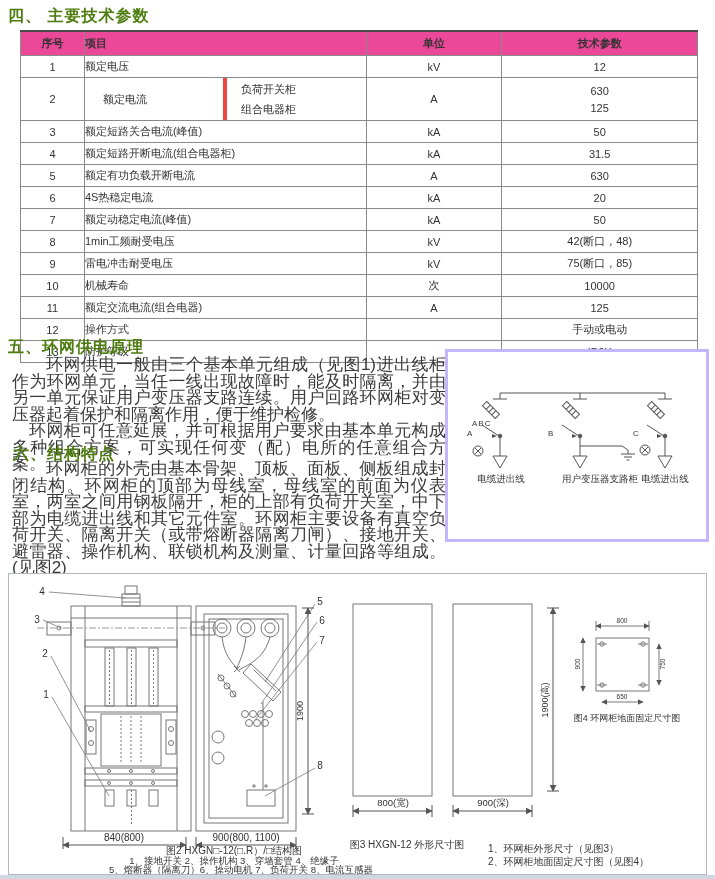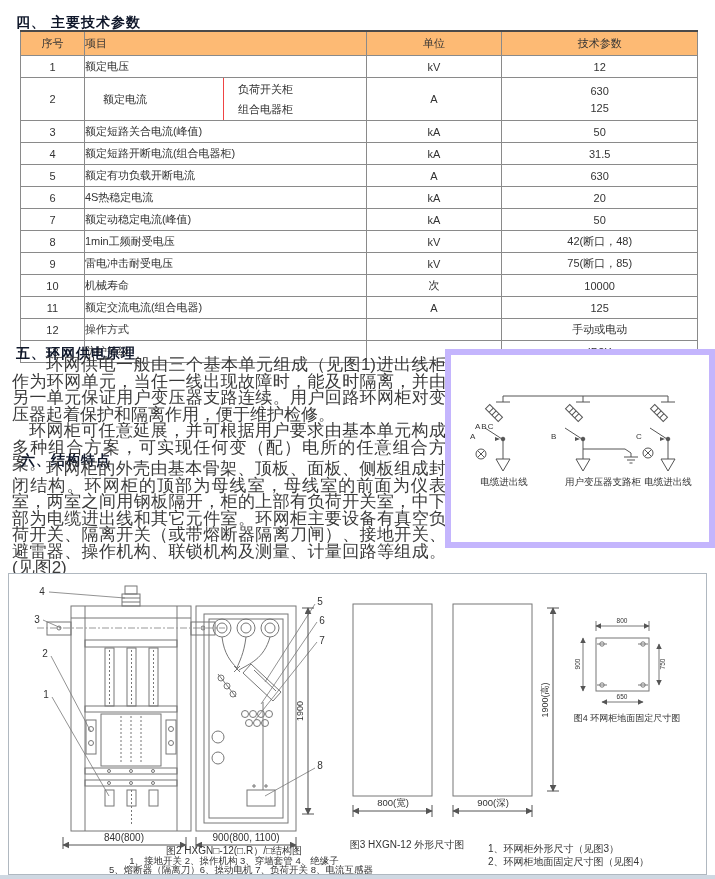--- a/index.html
+++ b/index.html
@@ -3,56 +3,56 @@
 <meta charset="utf-8">
 <style>
   html,body{margin:0;padding:0;}
   body{
     width:715px;height:879px;background:#ffffff;
     font-family:"Liberation Sans",sans-serif;color:#333;
     position:relative;overflow:hidden;
   }
   .page{position:relative;width:715px;height:879px;background:#fff;}
   .sec-title{
-    position:absolute;margin:8px;font-size:14px;font-weight:bold;
-    color:#0f172a;letter-spacing:1px;
+    position:absolute;margin:0;font-size:16px;font-weight:bold;
+    color:#4d7c0f;letter-spacing:1px;
   }
   
   table.params{
     position:absolute;left:20px;top:30px;width:678px;
     border-collapse:collapse;font-size:11px;color:#333;
     border-top:2px solid #4a4a4a;
   }
   table.params th,table.params td{
     border:1px solid #8a8a8a;padding:0;height:21px;
   }
   table.params th{
-    background:#fdba74;font-weight:normal;height:23px;text-align:center;
+    background:#ec4899;font-weight:bold;height:23px;text-align:center;
   }
   table.params th.h-item{text-align:left;}
   td.c-no{text-align:center;}
   td.c-item{text-align:left;padding-left:18px;}
   td.c-unit{text-align:center;}
   td.c-val{text-align:center;}
   tr.dbl td{height:42px;}
   td.split-cell{padding:0 !important;}
   .split{display:flex;height:42px;align-items:stretch;}
   .split-left{flex:0 0 120px;display:flex;align-items:center;padding-left:18px;}
-  .split-right{flex:1;border-left:1px solid #ef4444;display:flex;flex-direction:column;
+  .split-right{flex:1;border-left:4px solid #ef4444;display:flex;flex-direction:column;
     justify-content:center;gap:5px;padding-left:14px;}
   .val-stack{display:flex;flex-direction:column;justify-content:center;gap:5px;height:42px;}
   
   .para-block{position:absolute;left:12px;width:434px;font-size:17px;line-height:16.5px;
     text-align:justify;color:#3a3a3a;}
   .para-block p{margin:0;}
   .indent2{text-indent:2em;}
   .indent1{text-indent:1em;}
   
   .fig1-box{position:absolute;left:445px;top:349px;width:258px;height:187px;
-    border:6px solid #c4b5fd;background:#fff;}
+    border:3px solid #c4b5fd;background:#fff;}
   .panel{position:absolute;left:8px;top:573px;width:697px;height:300px;
     border:1px solid #b0b8c0;background:#fff;}
   svg text{font-family:"Liberation Sans",sans-serif;fill:#333;}
   .bottom-strip{position:absolute;left:0;top:875px;width:715px;height:4px;background:#cfd8e2;}
 </style>
 </head>
 <body>
 
 <div class="page">
 

